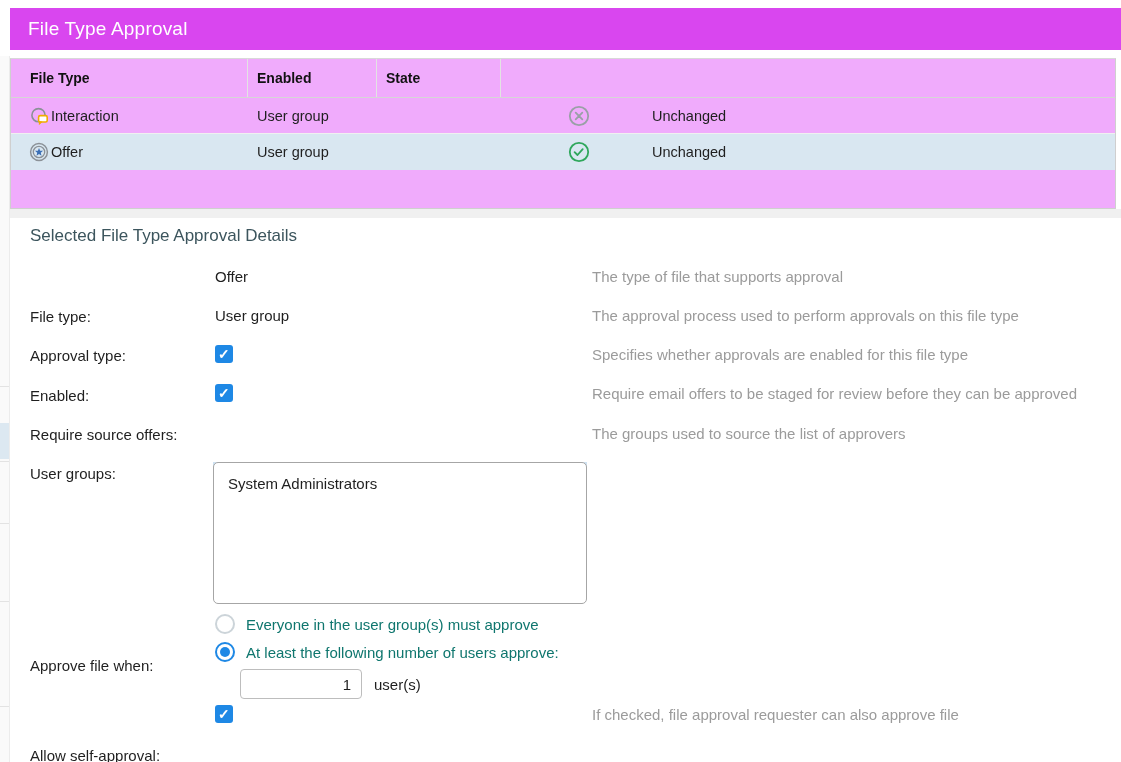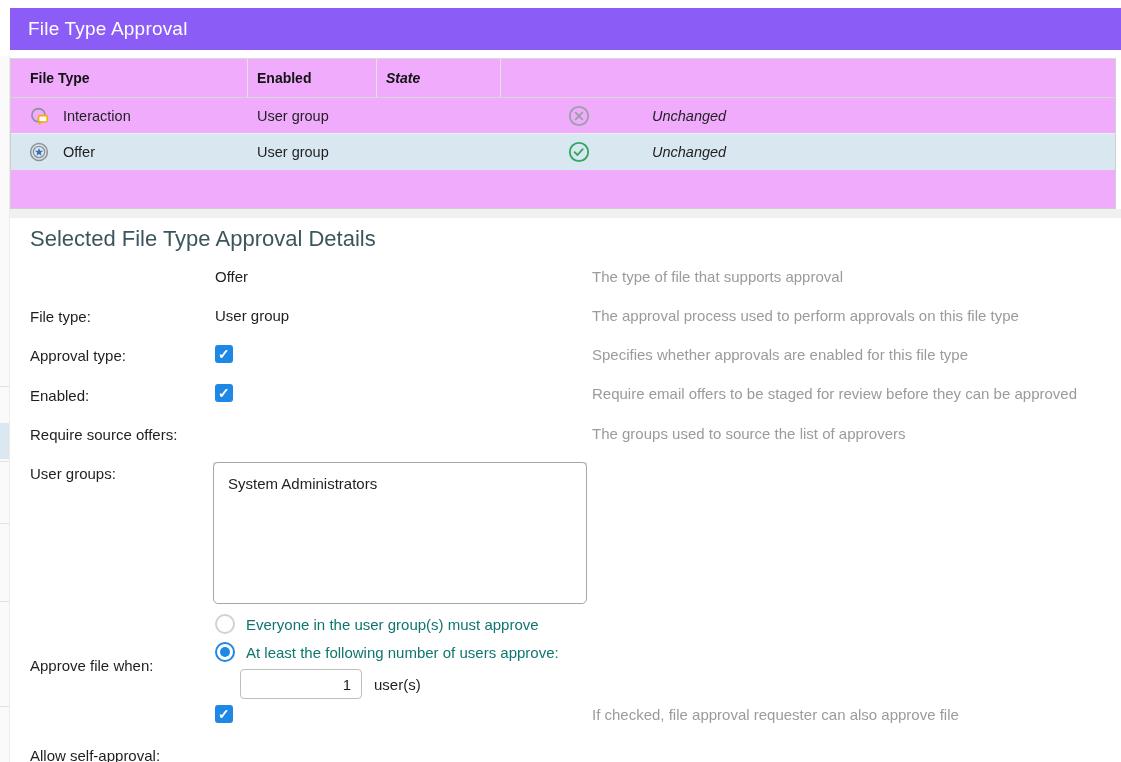--- a/index.html
+++ b/index.html
@@ -5,48 +5,48 @@
   * { margin:0; padding:0; box-sizing:border-box; }
   html,body { width:1121px; height:762px; background:#fff; font-family:"Liberation Sans", sans-serif; color:#1f1f1f; overflow:hidden; }
   #stage { position:relative; width:1121px; height:762px; background:#fff; }
 
   
   .left-rail { position:absolute; left:0; top:56px; width:10px; bottom:0; background:#fafafa; border-right:1px solid #ececec; }
   .left-rail .tick { position:absolute; left:0; right:0; height:1px; background:#e3e3e3; }
   .left-rail .sliver-blue { position:absolute; left:0; right:0; top:367px; height:36px; background:#dce8f1; }
 
   
-  .title-bar { position:absolute; left:10px; top:8px; right:0; height:42px; background:#8b5cf6; display:flex; align-items:center; padding-left:18px; }
+  .title-bar { position:absolute; left:10px; top:8px; right:0; height:42px; background:#d946ef; display:flex; align-items:center; padding-left:18px; }
   .title-bar .title { color:#ffffff; font-size:19px; letter-spacing:.2px; }
 
   
   .ft-table { position:absolute; left:10px; top:58px; width:1106px; height:151px; background:#f0abfc; border:1px solid #cfcfcf; border-top:1px solid #d8d8d8; }
   .trow { display:flex; align-items:stretch; }
   .thead { height:38px; }
   .thead .cell { border-right:1px solid #e3e3e3; font-weight:700; font-size:14px; color:#111; display:flex; align-items:center; }
   .tbody-row { height:36px; font-size:14.5px; }
   .tbody-row .cell { display:flex; align-items:center; }
   .row-divider { border-bottom:1px solid #f0f0f0; }
   .selected-row { background:#d9e7f1; }
   .c1 { width:237px; padding-left:19px; }
   .c2 { width:266px; padding-left:9px; }
   .c3 { width:129px; padding-left:9px; }
-  .c4 { width:124px; padding-left:9px;font-style:italic; }
+  .c4 { width:124px; padding-left:9px; }
   .cfill { flex:1; }
-  .tbody-row .c1 { padding-left:18px; gap:14px; }
+  .tbody-row .c1 { padding-left:18px; gap:2px; }
   .tbody-row .c3 { justify-content:center; padding-left:0; }
   .icon20 { width:20px; height:20px; flex:0 0 auto; }
   .icon24 { width:24px; height:24px; }
 
   
   .splitter { position:absolute; left:10px; top:209px; right:0; height:9px; background:#f0f0f0; }
 
   
   .details { position:absolute; left:10px; top:218px; right:0; bottom:0; background:#fff; }
-  .details-heading { position:absolute; left:20px; top:8px; font-size:22px; color:#3c555d; }
+  .details-heading { position:absolute; left:20px; top:8px; font-size:17px; color:#3c555d; }
   .drow { position:absolute; left:20px; right:10px; }
   .dlabel { position:absolute; left:0; top:0; font-size:15px; color:#1f1f1f; white-space:nowrap;margin-top:40px; }
   .dvalue { position:absolute; left:185px; top:0; font-size:15px; color:#1f1f1f; white-space:nowrap; }
   .dhelp  { position:absolute; left:562px; top:0; font-size:15px; color:#9b9b9b; white-space:nowrap; }
 
   
   .checkbox { position:absolute; left:185px; top:-2px; width:18px; height:18px; border-radius:3px; background:#1e88e5; cursor:pointer; }
   .checkbox::after { content:"✓"; position:absolute; left:3px; top:0px; color:#fff; font-size:14px; font-weight:bold; line-height:18px; }
 
   

